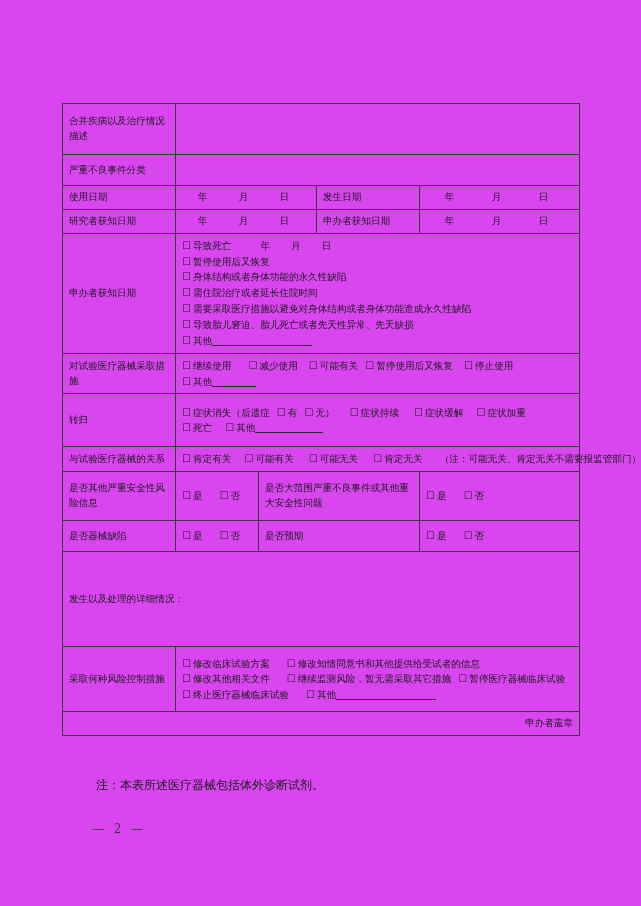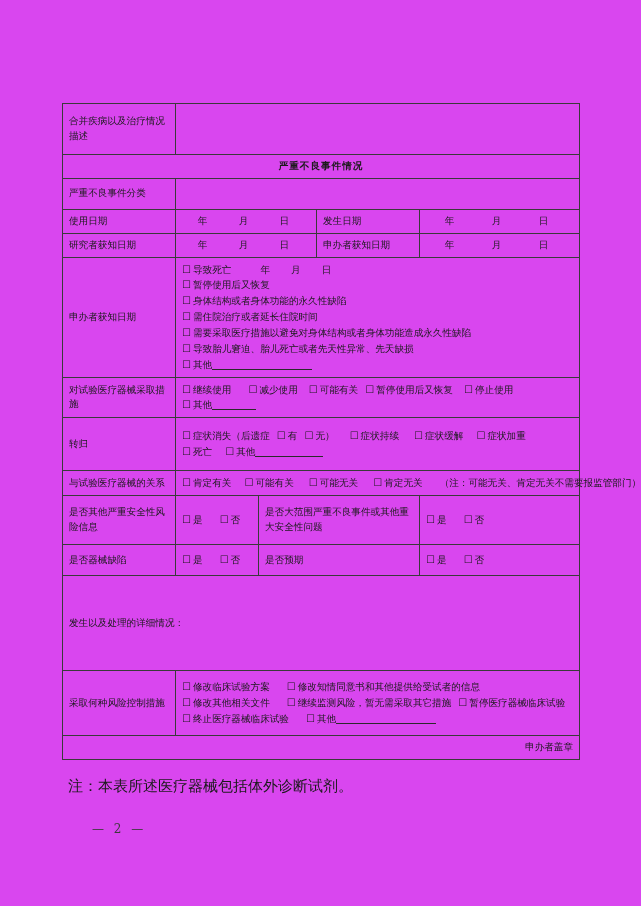--- a/index.html
+++ b/index.html
@@ -79,23 +79,23 @@
   }
   .vt { vertical-align: top; }
   .seal-row {
     text-align: right;
     padding-right: 62px;
     padding-top: 6px;
     padding-bottom: 6px;
   }
   .note {
     position: absolute;
-    left: 68px;
+    left: 96px;
     top: 777px;
-    font-size: 15px;
+    font-size: 12px;
     color: #1a1a1a;
   }
   .page-num {
     position: absolute;
     left: 92px;
     top: 822px;
     font-size: 12px;
     color: #3a3a3a;
     letter-spacing: 3px;
     font-family: "DejaVu Serif", "Liberation Serif", serif;
@@ -115,23 +115,20 @@
       <col style="width:103px">
       <col style="width:160px">
     </colgroup>
     <tbody>
 
       <tr>
         <td class="lbl" style="height:42px">合并疾病以及治疗情况描述</td>
         <td colspan="4"></td>
       </tr>
 
-      <tr>
-        <td colspan="5" class="section-title">严重不良事件情况</td>
-      </tr>
 
       <tr>
         <td class="lbl" style="height:22px">严重不良事件分类</td>
         <td colspan="4"></td>
       </tr>
 
       <tr>
         <td class="lbl">使用日期</td>
         <td colspan="2" class="date-cell">
           <span class="seg">年</span><span class="seg">月</span><span class="seg">日</span>

